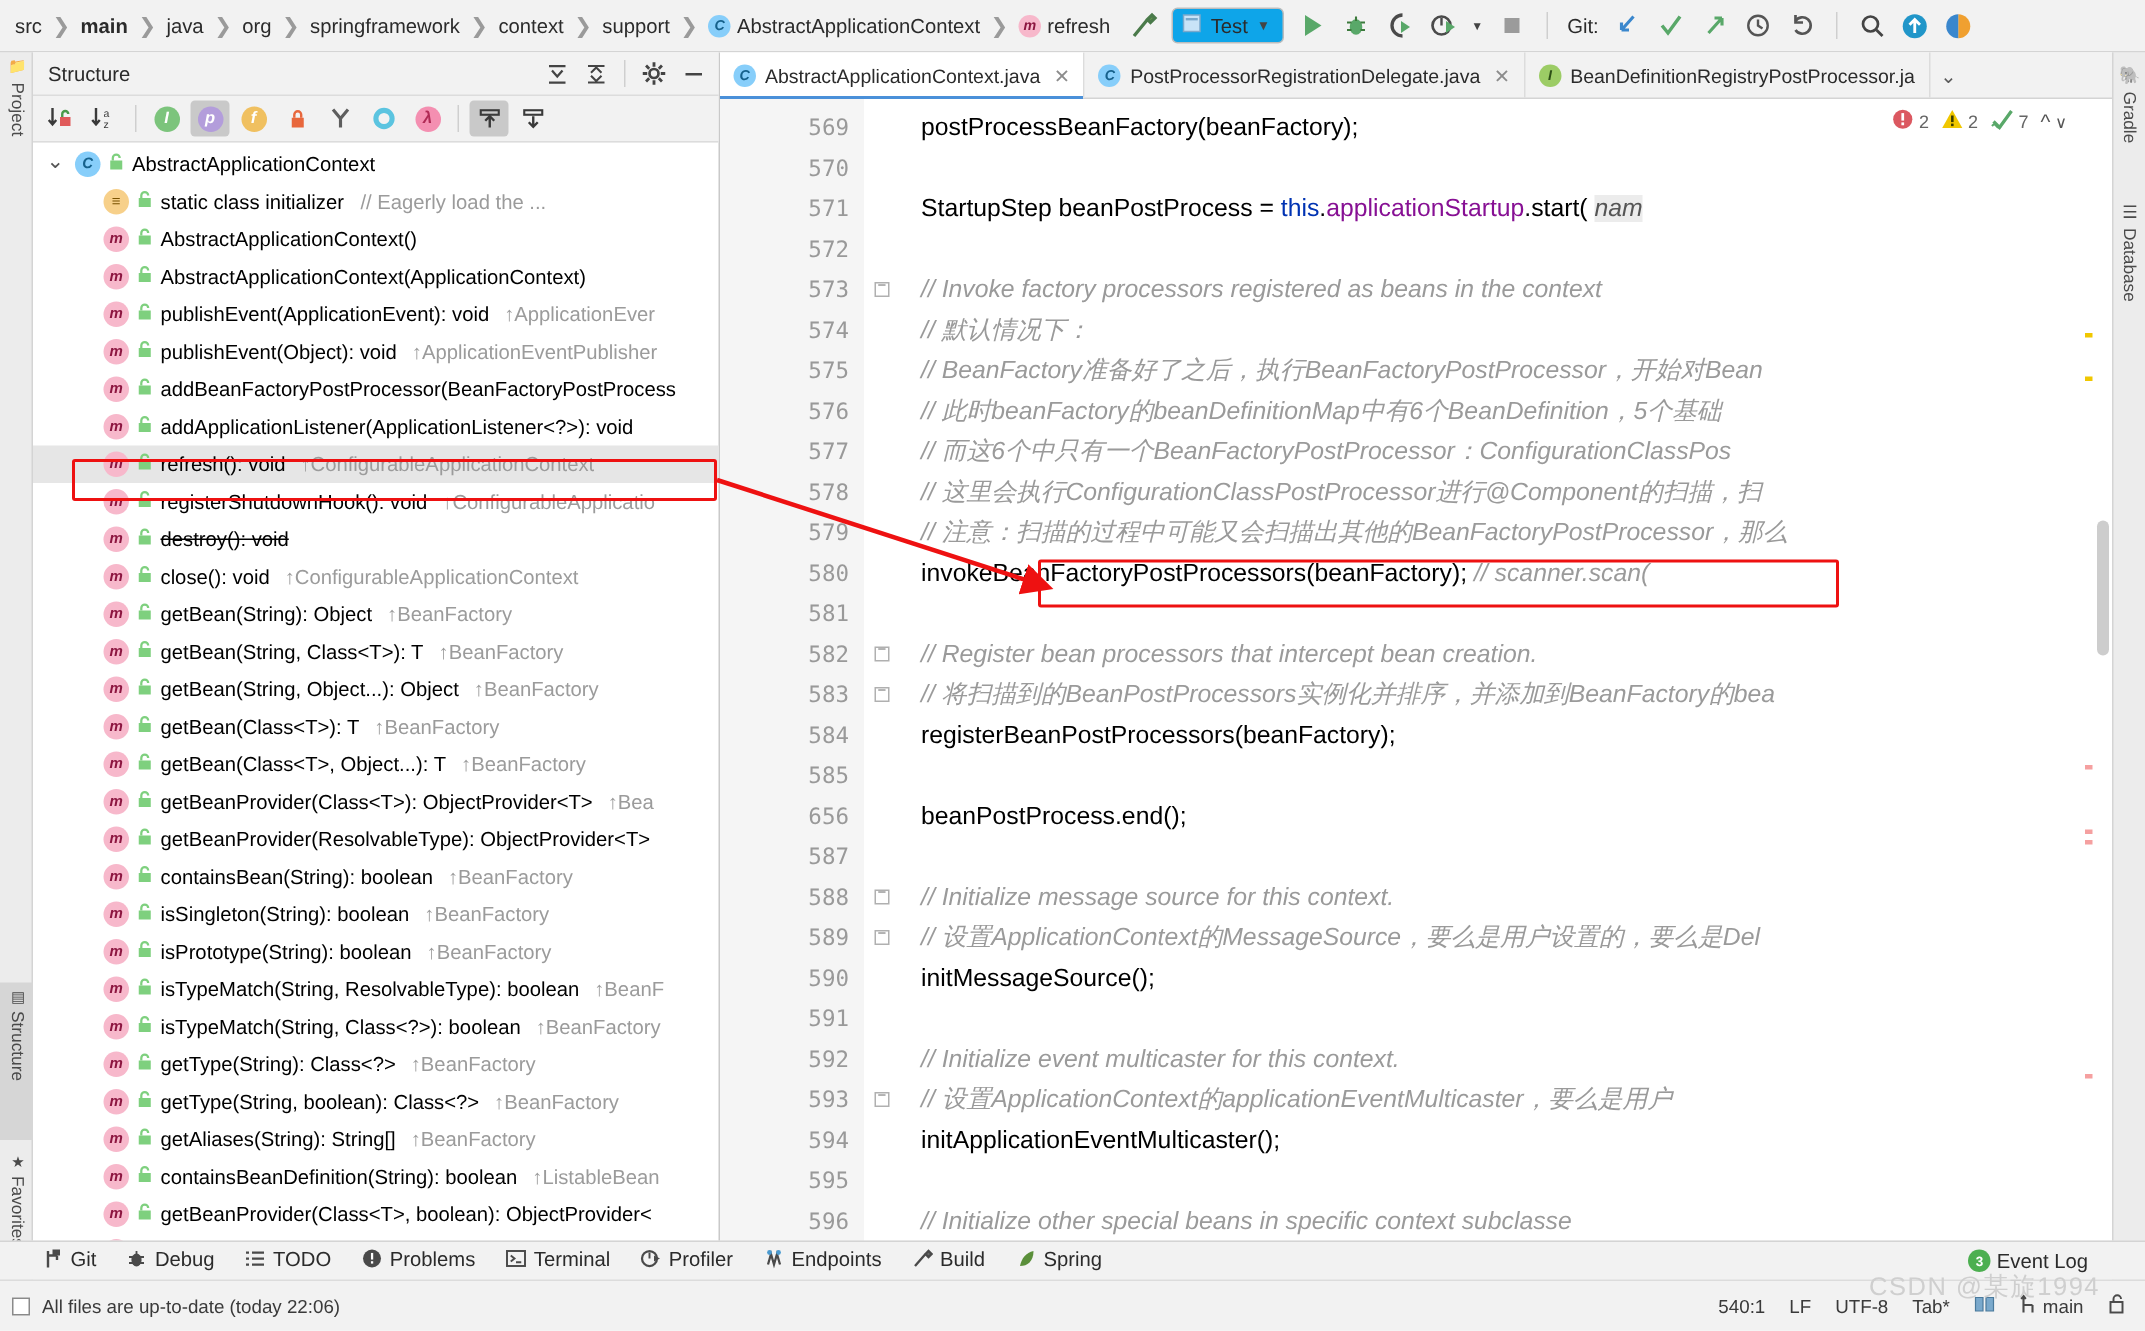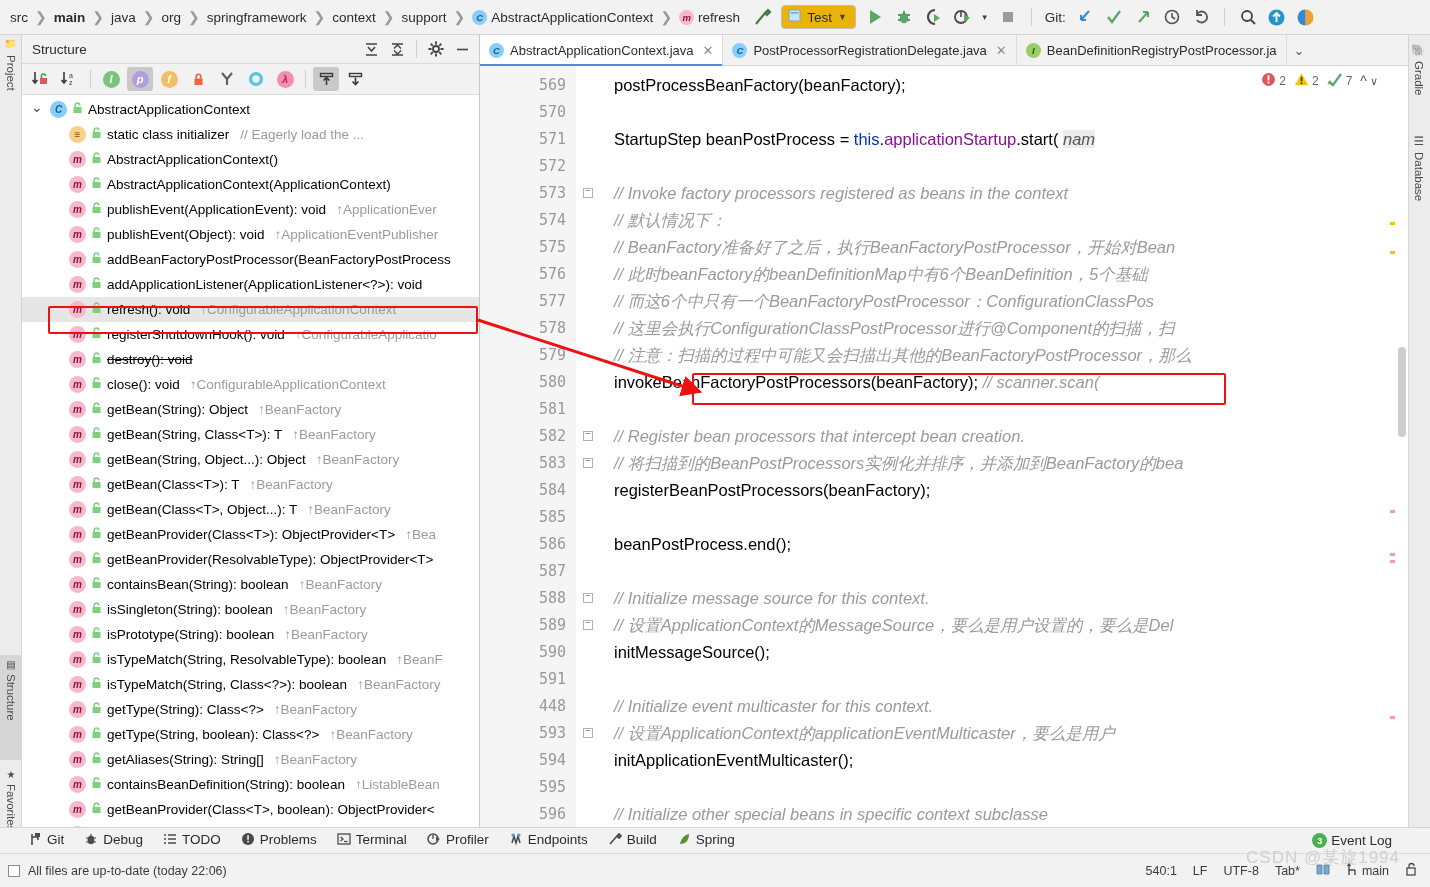--- a/index.html
+++ b/index.html
@@ -35,21 +35,21 @@
   .badge-m { background: #f7b8cb; color: #8c1640; }
   .badge-i { background: #9ccc65; color: #2d5016; }
 
   .toolbar-right {
     display: flex; align-items: center; gap: 9px;
     margin-left: 10px;
   }
   .tb-icon { width: 20px; height: 20px; display: inline-flex; align-items: center; justify-content: center; }
   .runcfg {
     display: flex; align-items: center; gap: 6px;
-    border: 1px solid #bdbdbd; border-radius: 4px; background: #eab308;
+    border: 1px solid #bdbdbd; border-radius: 4px; background: #0ea5e9;
     padding: 3px 8px 3px 6px; height: 24px; font-size: 13.5px;
   }
   .vsep { width: 1px; height: 18px; background: #cfcfcf; margin: 0 4px; }
   .git-label { font-size: 13.5px; color: #2b2b2b; }
 
   
   .leftstrip {
     position: absolute; left: 0; top: 35px; width: 22px; height: 818px;
     background: #ececec; border-right: 1px solid #d4d4d4;
   }
@@ -784,27 +784,27 @@
           <div class="gln">576</div>
           <div class="gln">577</div>
           <div class="gln">578</div>
           <div class="gln">579</div>
           <div class="gln">580</div>
           <div class="gln">581</div>
           <div class="gln">582</div>
           <div class="gln">583</div>
           <div class="gln">584</div>
           <div class="gln">585</div>
-          <div class="gln">586</div>
+          <div class="gln">656</div>
           <div class="gln">587</div>
           <div class="gln">588</div>
           <div class="gln">589</div>
           <div class="gln">590</div>
           <div class="gln">591</div>
-          <div class="gln">448</div>
+          <div class="gln">592</div>
           <div class="gln">593</div>
           <div class="gln">594</div>
           <div class="gln">595</div>
           <div class="gln">596</div>
           <div class="gln">597</div>
         </div>
       <div class="foldcol" id="foldcol">
           <div class="fold" style="top: 122px;"></div>
           <div class="fold" style="top: 365px;"></div>
           <div class="fold" style="top: 392px;"></div>

